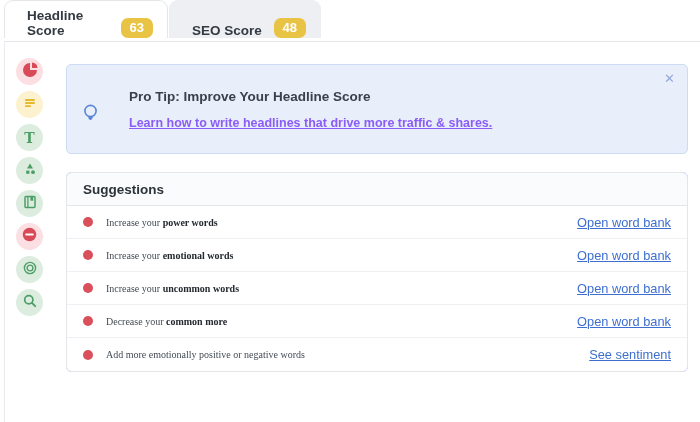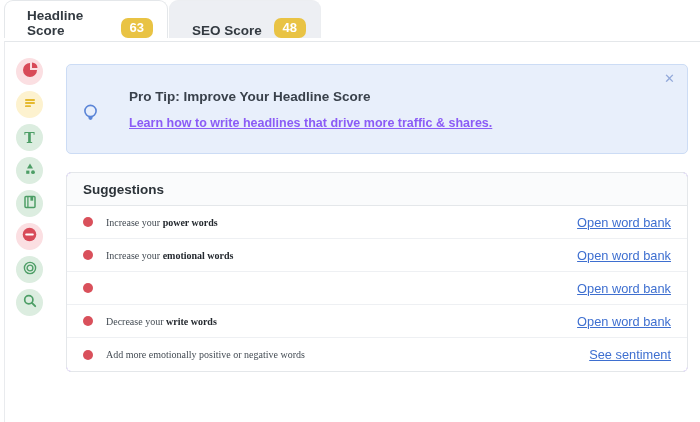--- a/index.html
+++ b/index.html
@@ -163,26 +163,27 @@
     </div>
 
     <div class="sugg-row">
       <span class="dot" data-severity="red"></span>
       <span class="sugg-text"><span>Increase your </span><b>emotional words</b><span></span></span>
       <span class="sugg-link">Open word bank</span>
     </div>
 
     <div class="sugg-row">
       <span class="dot" data-severity="red"></span>
+      <span class="sugg-text"><span>Increase your </span><b>uncommon words</b><span></span></span>
       <span class="sugg-link">Open word bank</span>
     </div>
 
     <div class="sugg-row">
       <span class="dot" data-severity="red"></span>
-      <span class="sugg-text"><span>Decrease your </span><b>write words</b><span></span></span>
+      <span class="sugg-text"><span>Decrease your </span><b>common more</b><span></span></span>
       <span class="sugg-link">Open word bank</span>
     </div>
 
 
     <div class="sugg-row">
       <span class="dot" data-severity="red"></span>
       <span class="sugg-text"><span>Add more emotionally positive or negative words</span><b></b><span></span></span>
       <span class="sugg-link">See sentiment</span>
     </div>
   </div>

